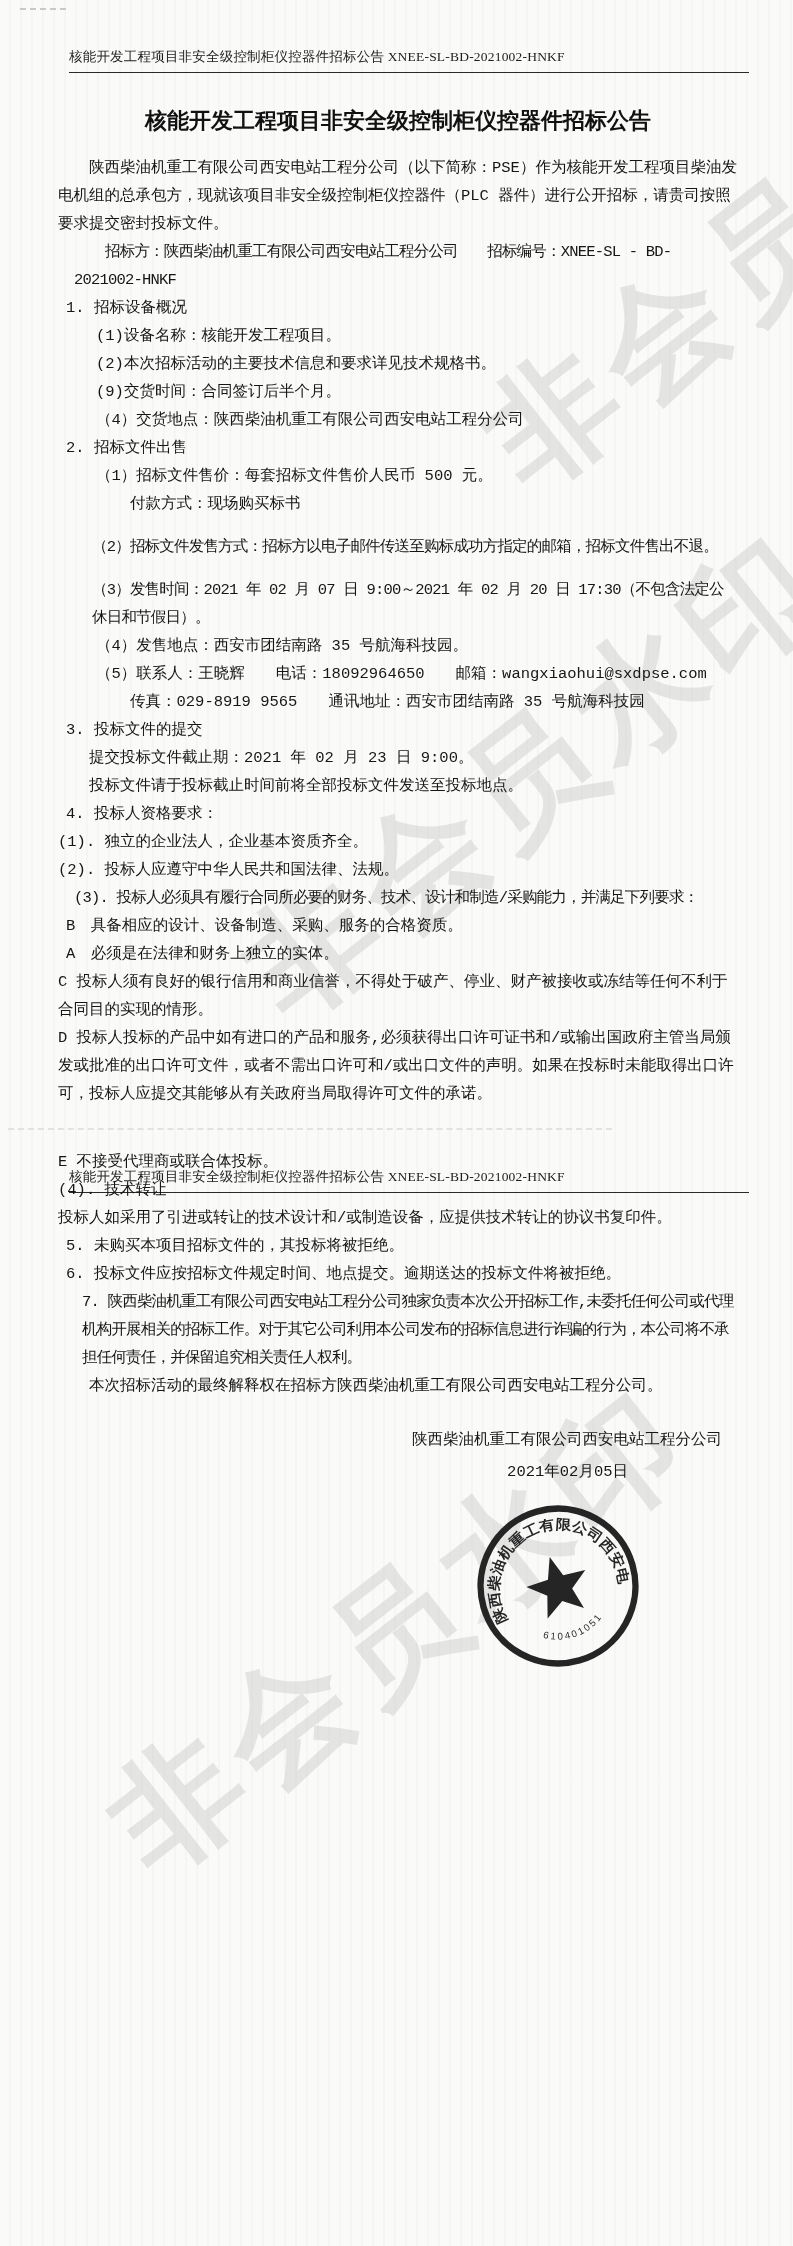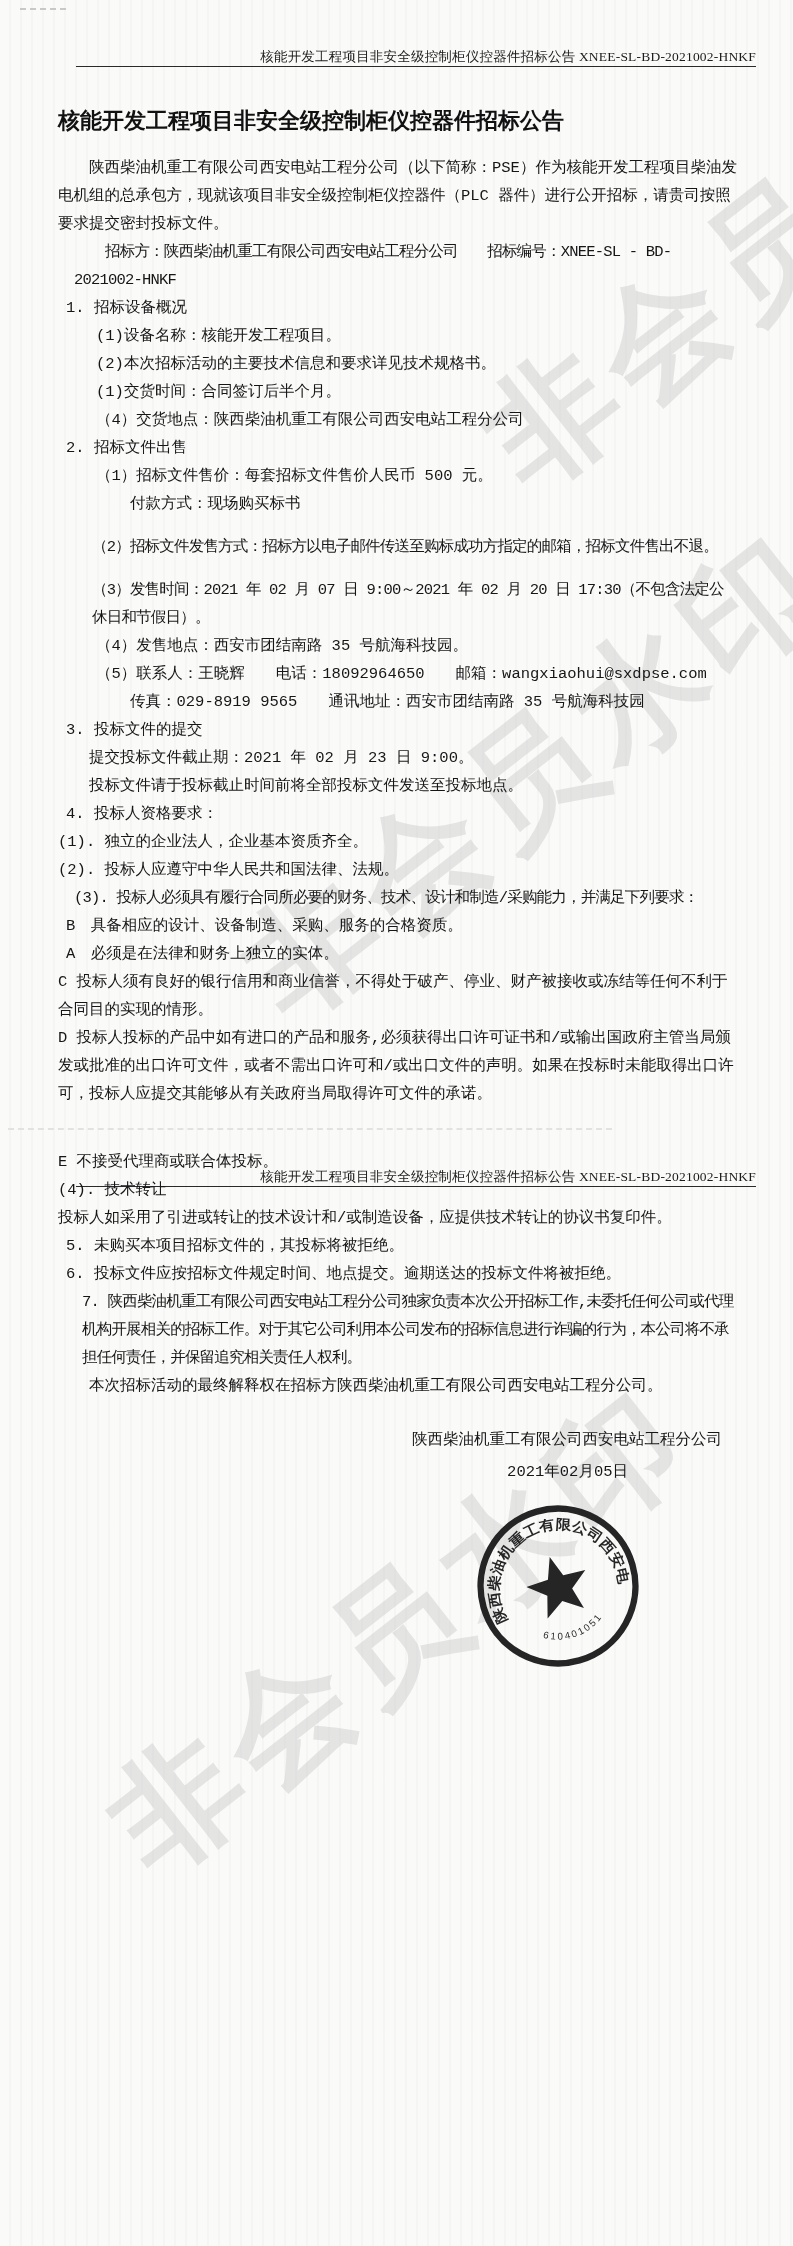--- a/index.html
+++ b/index.html
@@ -24,34 +24,35 @@
     font-family:"Liberation Sans","DejaVu Sans",sans-serif;
     font-size:128px;font-weight:bold;
     color:#c7c7c7;opacity:.42;
     letter-spacing:10px;white-space:nowrap;
     transform:rotate(-38deg);
     pointer-events:none;
     user-select:none;
   }
 
   .running-header{
-    position:absolute;left:76px;width:680px;
-    text-align:right;
+    position:absolute;left:69px;width:680px;
+    text-align:left;
     font-size:13.5px;color:#1c1c1c;
+    padding-bottom:6px;
     border-bottom:1.6px solid #2a2a2a;
     letter-spacing:.2px;
   }
   .page-body{
     position:absolute;left:58px;width:680px;
     font-size:15.5px;color:#161616;
   }
   .doc-title{
     margin:0 0 16px 0;
     font-size:22px;font-weight:bold;
-    line-height:34px;
+    text-align:center;line-height:34px;
     color:#111;
   }
   .para{margin:0;line-height:28px;font-family:Liberation Mono, monospace;}
   .indent{text-indent:2em;}
   .item{padding-left:8px;}
   .sub{padding-left:38px;}
   .sub-tight{padding-left:34px;letter-spacing:-0.8px;margin-top:15px;}
   .sub2{padding-left:72px;}
   .flush{}
   .tight{letter-spacing:-0.8px;margin-left:16px;}
@@ -90,21 +91,21 @@
   <div class="running-header" style="top:48px;">核能开发工程项目非安全级控制柜仪控器件招标公告 XNEE-SL-BD-2021002-HNKF</div>
 
   <div class="page-body" style="top:104px;">
     <h1 class="doc-title">核能开发工程项目非安全级控制柜仪控器件招标公告</h1>
     <div id="page1-paragraphs">
         <p class="para indent">陕西柴油机重工有限公司西安电站工程分公司（以下简称：PSE）作为核能开发工程项目柴油发电机组的总承包方，现就该项目非安全级控制柜仪控器件（PLC 器件）进行公开招标，请贵司按照要求提交密封投标文件。</p>
         <p class="para indent tight">招标方：陕西柴油机重工有限公司西安电站工程分公司　　招标编号：XNEE-SL - BD-2021002-HNKF</p>
         <p class="para item">1.  招标设备概况</p>
         <p class="para sub">(1)设备名称：核能开发工程项目。</p>
         <p class="para sub">(2)本次招标活动的主要技术信息和要求详见技术规格书。</p>
-        <p class="para sub">(1)交货时间：合同签订后半个月。</p>
+        <p class="para sub">(9)交货时间：合同签订后半个月。</p>
         <p class="para sub">（4）交货地点：陕西柴油机重工有限公司西安电站工程分公司</p>
         <p class="para item">2.  招标文件出售</p>
         <p class="para sub">（1）招标文件售价：每套招标文件售价人民币 500 元。</p>
         <p class="para sub2">付款方式：现场购买标书</p>
         <p class="para sub-tight">（2）招标文件发售方式：招标方以电子邮件传送至购标成功方指定的邮箱，招标文件售出不退。</p>
         <p class="para sub-tight">（3）发售时间：2021 年 02 月 07 日 9:00～2021 年 02 月 20 日 17:30（不包含法定公休日和节假日）。</p>
         <p class="para sub">（4）发售地点：西安市团结南路 35 号航海科技园。</p>
         <p class="para sub">（5）联系人：王晓辉　　电话：18092964650　　邮箱：wangxiaohui@sxdpse.com</p>
         <p class="para sub2">传真：029-8919 9565　　通讯地址：西安市团结南路 35 号航海科技园</p>
         <p class="para item">3.  投标文件的提交</p>

